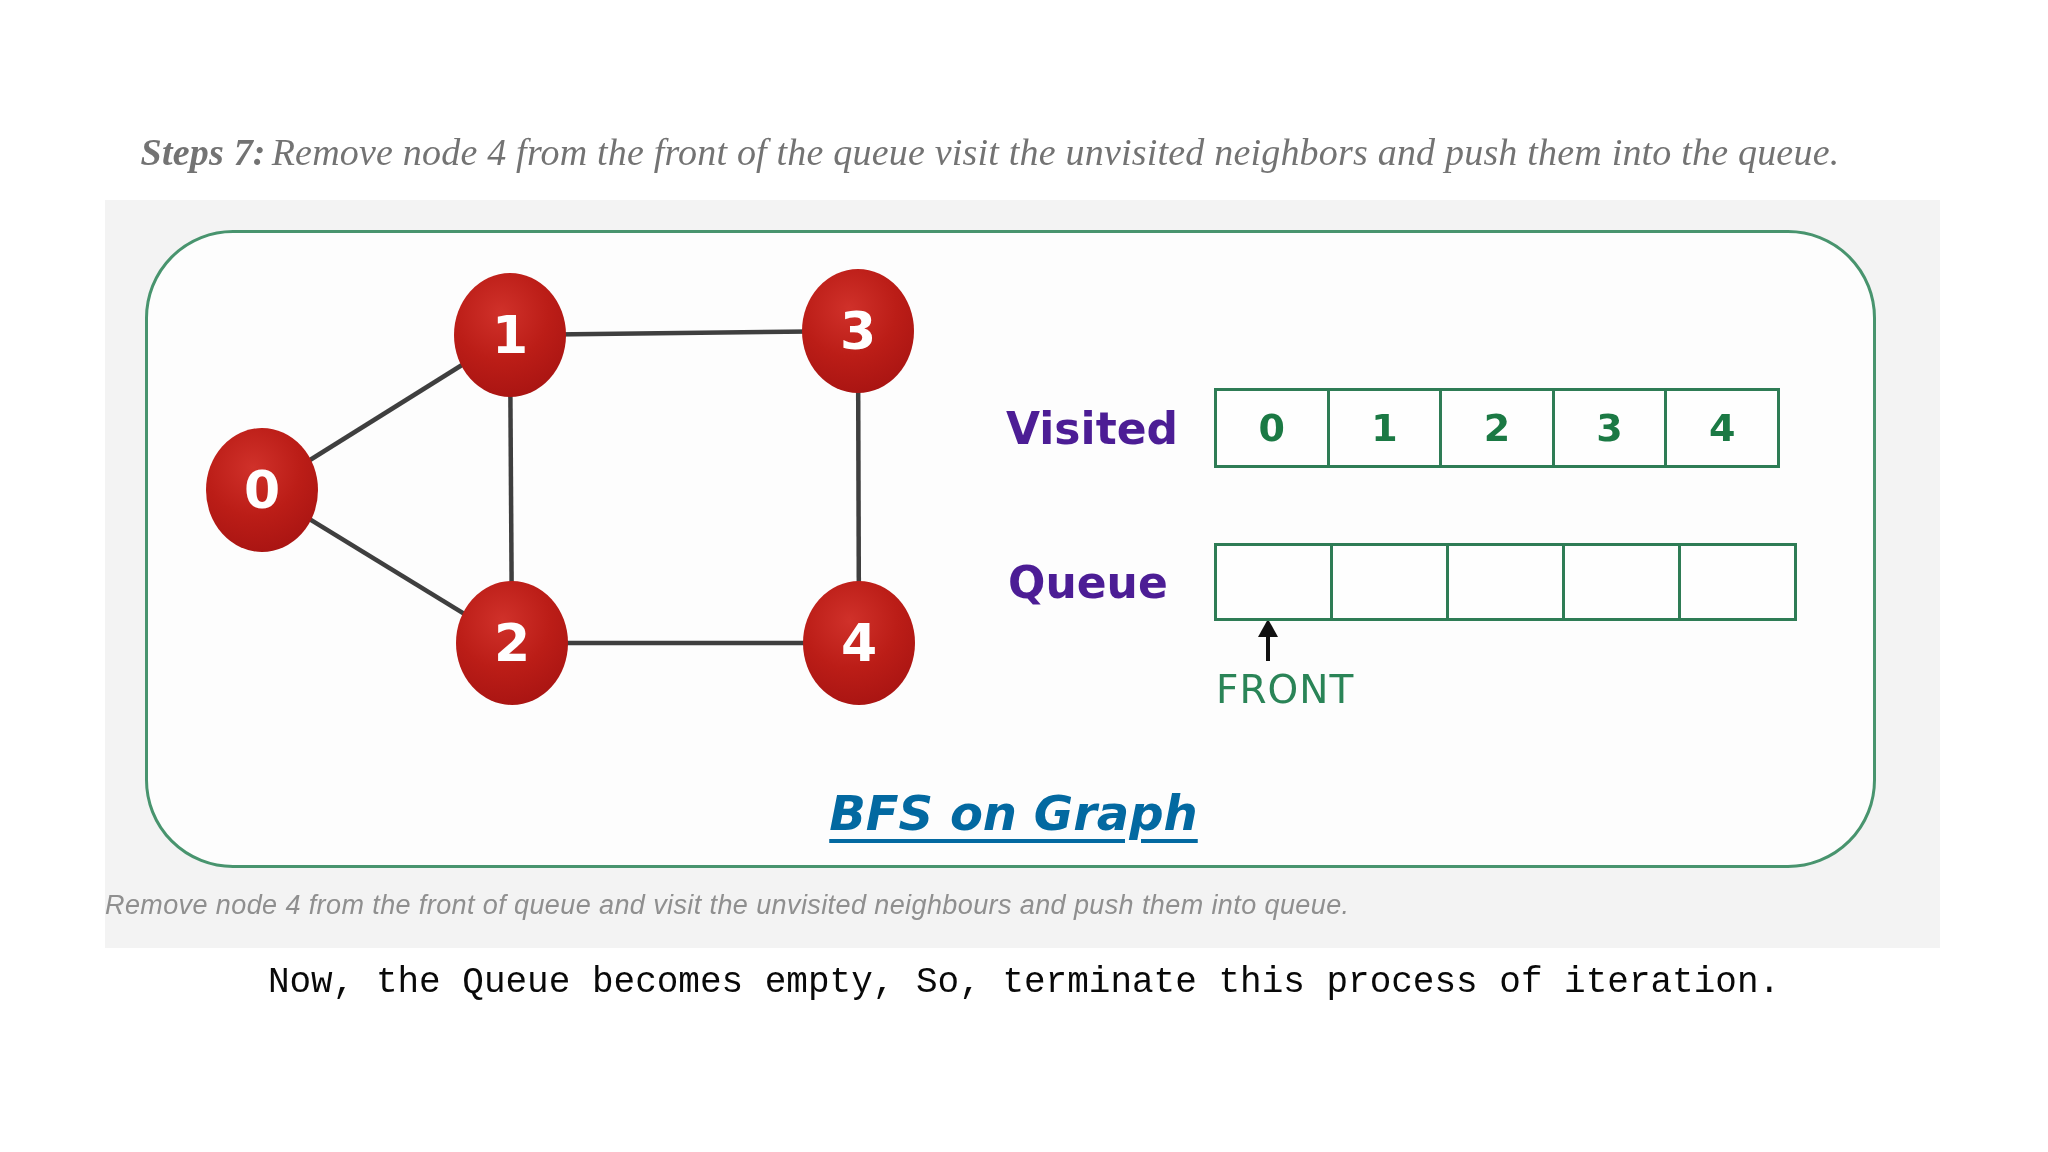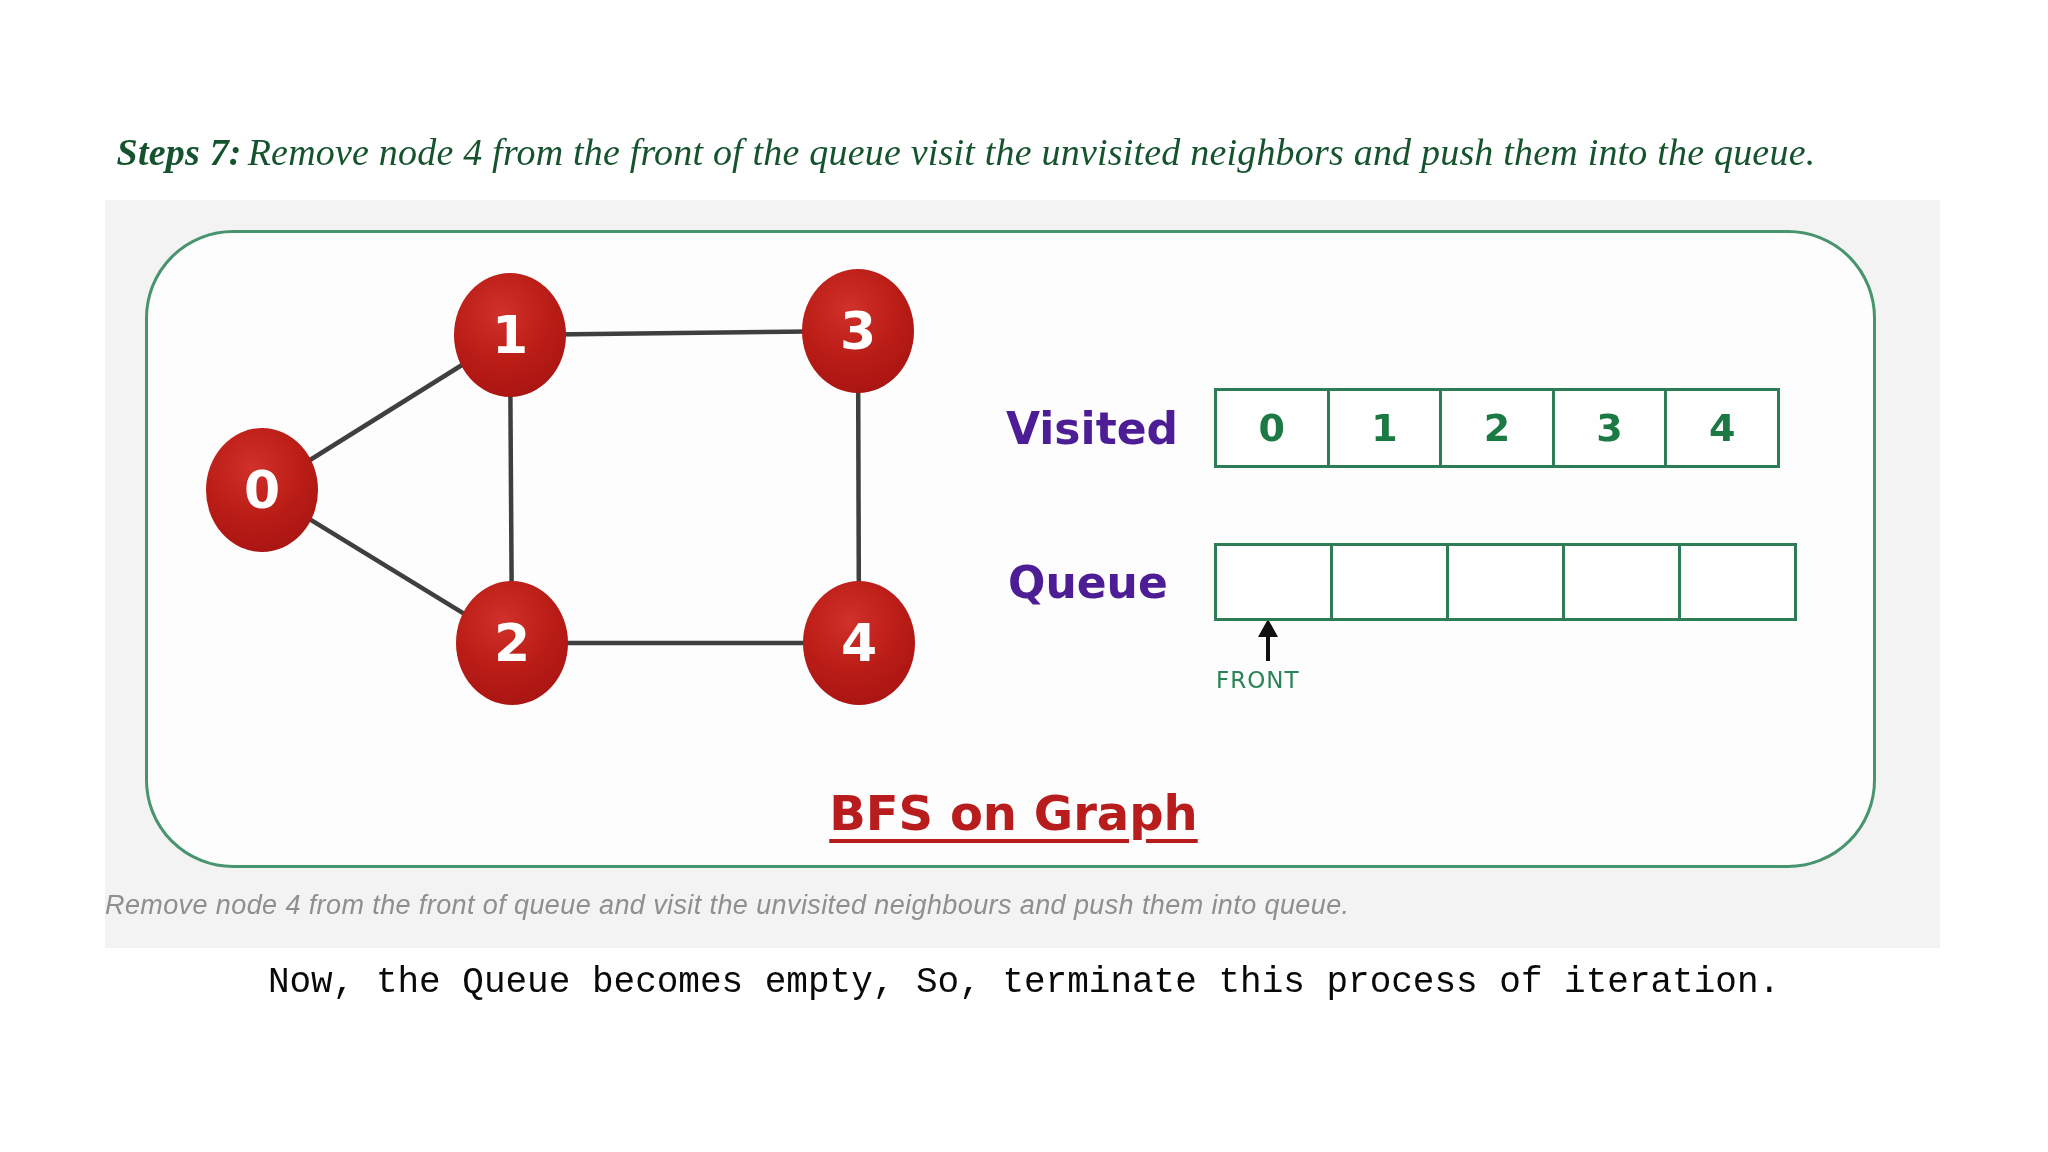--- a/index.html
+++ b/index.html
@@ -7,22 +7,23 @@
     position:relative; width:2048px; height:1152px;
     background:#ffffff; overflow:hidden;
     font-family:"Liberation Sans", sans-serif;
   }
 
   
   .heading {
     position:absolute; left:0; top:130px; width:1932px;
     text-align:center;
     font-family:"Liberation Serif", serif;
-    font-style:italic; font-size:38px; color:#14532d;
+    font-style:italic; font-size:38px; color:#737373;
     letter-spacing:0.2px;
+    padding-left:24px;
   }
   .heading b { font-weight:bold; margin-right:6px; }
 
   
   .panel {
     position:absolute; left:105px; top:200px;
     width:1835px; height:748px;
     background:#f3f3f3;
   }
 
@@ -61,32 +62,33 @@
   .cells .cell {
     flex:1; display:flex; align-items:center; justify-content:center;
     border-right:3px solid #2e7c55;
     color:#1b7944; font-weight:bold; font-size:38px;
     font-family:"DejaVu Sans", sans-serif;
   }
   .cells .cell:last-child { border-right:none; }
 
   .front-label {
     position:absolute; left:1068px; top:434px;
-    color:#2a8457; font-size:23px; letter-spacing:1px;
+    color:#2a8457; font-size:39px; letter-spacing:1px;
     font-family:"DejaVu Sans", sans-serif;
   }
 
   .box-title {
     position:absolute; left:0; top:552px; width:1731px;
     text-align:center;
-    color:#b91c1c; font-weight:bold; font-size:48px;
+    color:#0369a1; font-weight:bold; font-size:48px;
     font-family:"DejaVu Sans", sans-serif;
     text-decoration:underline;
     text-decoration-thickness:4px;
     text-underline-offset:9px;
+    font-style:italic;
   }
 
   .caption {
     position:absolute; left:0; top:690px; width:1835px;
     text-align:left;
     color:#8f8f8f; font-style:italic; font-size:27px;
     font-family:"Liberation Sans", sans-serif;
     letter-spacing:0.4px;
   }
 

